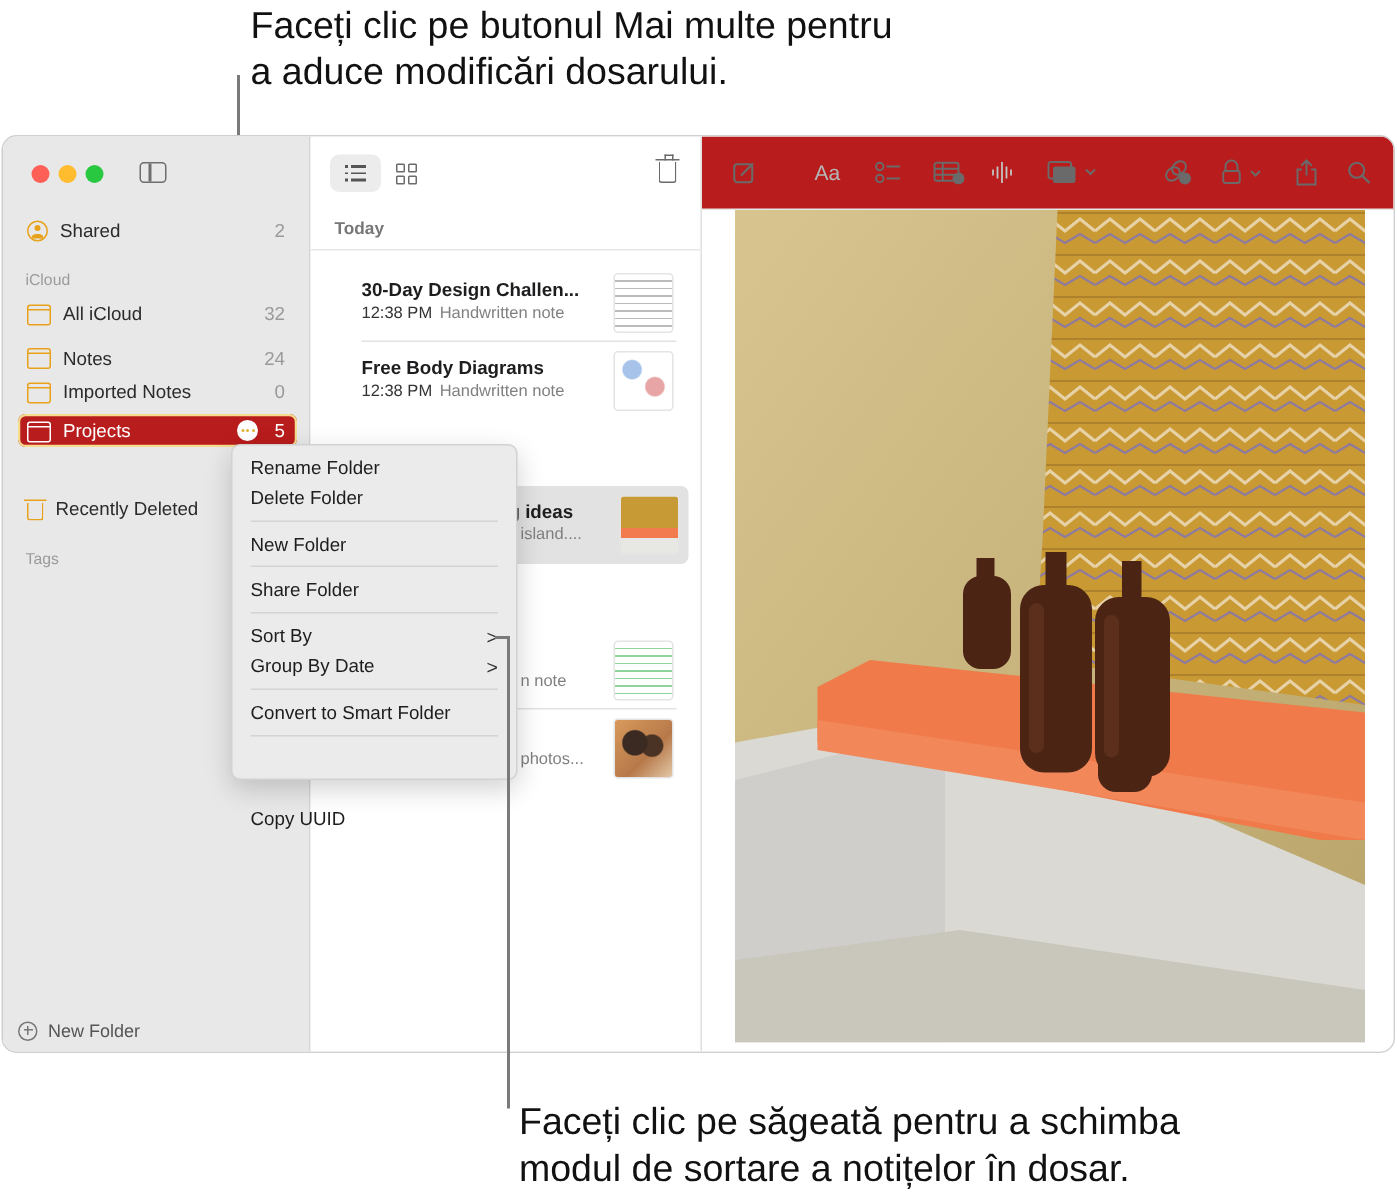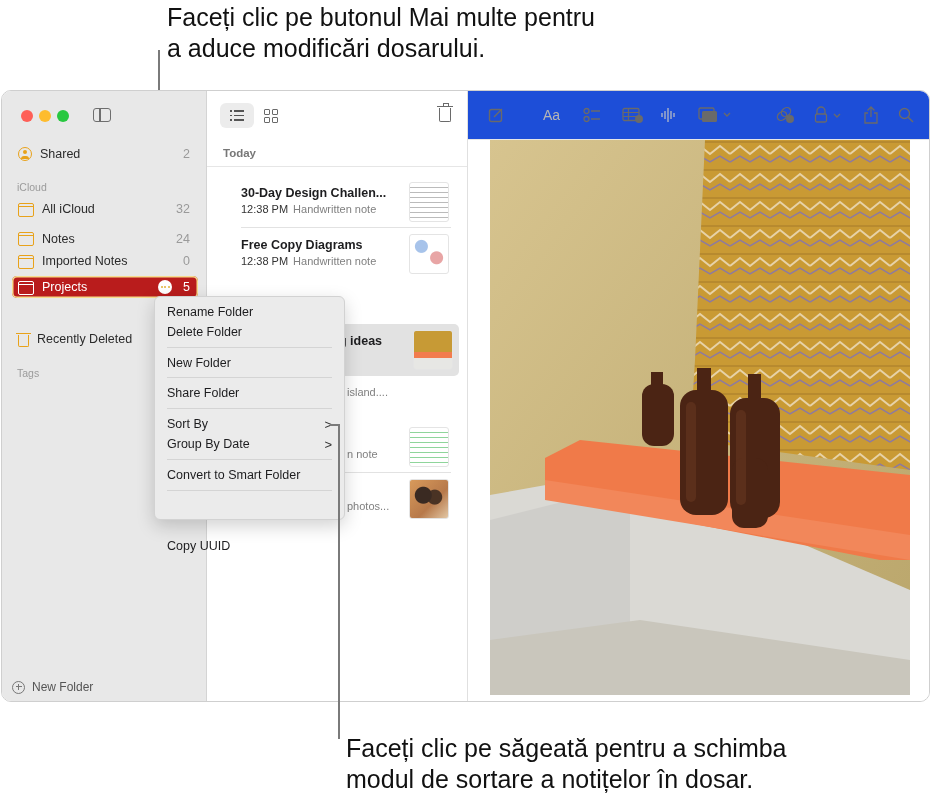--- a/index.html
+++ b/index.html
@@ -73,21 +73,21 @@
   .note-sep { position: absolute; left: 34px; width: 210px; height: 1px; background: #e2e2e2; }
   .note.sel { background: #e2e2e2; border-radius: 5px; }
 
   .thumb-hand1 { background: repeating-linear-gradient(180deg, #fff 0 4px, #bbb 4px 5px) !important; }
   .thumb-hand2 { background: radial-gradient(circle at 30% 30%, #a7c3ea 0 6px, transparent 7px), radial-gradient(circle at 70% 60%, #e8a5a5 0 6px, transparent 7px), #fff !important; }
   .thumb-photo { background: linear-gradient(180deg, #c79a35 0 55%, #f27c4e 55% 72%, #e7e7e4 72%) !important; }
   .thumb-green { background: repeating-linear-gradient(180deg, #fff 0 4px, #8fd59b 4px 5px) !important; }
   .thumb-kids { background: radial-gradient(circle at 35% 40%, #3a2a22 0 8px, transparent 9px), radial-gradient(circle at 65% 45%, #4a3324 0 7px, transparent 8px), linear-gradient(135deg, #d89a5b, #b7794a 60%, #e2c7a5) !important; }
 
   .editor { position: absolute; left: 466px; top: 0; right: 0; height: 100%; background: #fff; }
-  .toolbar { position: absolute; left: 0; right: 0; top: 0; height: 49px; border-bottom: 1px solid #e6e6e6; background: #1d4ed8; }
+  .toolbar { position: absolute; left: 0; right: 0; top: 0; height: 49px; border-bottom: 1px solid #e6e6e6; background: #b91c1c; }
   .tb { position: absolute; top: 14px; height: 20px; display: flex; align-items: center; color: #6a6a6a; font-size: 13px; }
   .tb svg { display: block; }
   .photo { position: absolute; left: 22px; top: 49px; width: 420px; height: 555px; overflow: hidden; }
 
   .menu { position: absolute; left: 154px; top: 296px; width: 191px; height: 224px; background: #ebebeb; border: 1px solid #d2d2d2; border-radius: 6px; box-shadow: 0 6px 18px rgba(0,0,0,0.18); }
   .menu-item { position: absolute; left: 12px; right: 12px; height: 18px; font-size: 12.5px; color: #1d1d1f; display: flex; align-items: center; }
   .menu-item .chev { margin-left: auto; font-size: 13px; color: #333; }
   .menu-sep { position: absolute; left: 12px; right: 12px; height: 1px; background: #d4d4d4; }
 </style>
 </head>
@@ -172,28 +172,28 @@
     <div class="section-today">Today</div>
     <div class="list-divider-top"></div>
 
     <div class="note" style="top:88px;">
       <span class="title">30-Day Design Challen...</span>
       <span class="meta"><span>12:38 PM</span><span class="snippet">Handwritten note</span></span>
       <div class="thumb thumb-hand1"></div>
     </div>
     <div class="note-sep" style="top:136px;"></div>
     <div class="note" style="top:140px;">
-      <span class="title">Free Copy Diagrams</span>
+      <span class="title">Free Body Diagrams</span>
       <span class="meta"><span>12:38 PM</span><span class="snippet">Handwritten note</span></span>
       <div class="thumb thumb-hand2"></div>
     </div>
 
     <div class="note sel" style="left:12px; width:240px; top:233px; height:52px;">
       <span class="title" style="left:120px; top:10px;">g ideas</span>
-      <span class="meta" style="left:120px; top:26px;margin-top:36px;"><span class="snippet" style="margin-left:8px;">island....</span></span>
+      <span class="meta" style="left:120px; top:26px;"><span class="snippet" style="margin-left:8px;">island....</span></span>
       <div class="thumb thumb-photo" style="top:6px;"></div>
     </div>
 
     <div class="note" style="top:333px;">
       <span class="meta" style="left:112px;"><span class="snippet">n note</span></span>
       <div class="thumb thumb-green"></div>
     </div>
     <div class="note-sep" style="top:381px;"></div>
     <div class="note" style="top:385px;">
       <span class="meta" style="left:112px;"><span class="snippet">photos...</span></span>

